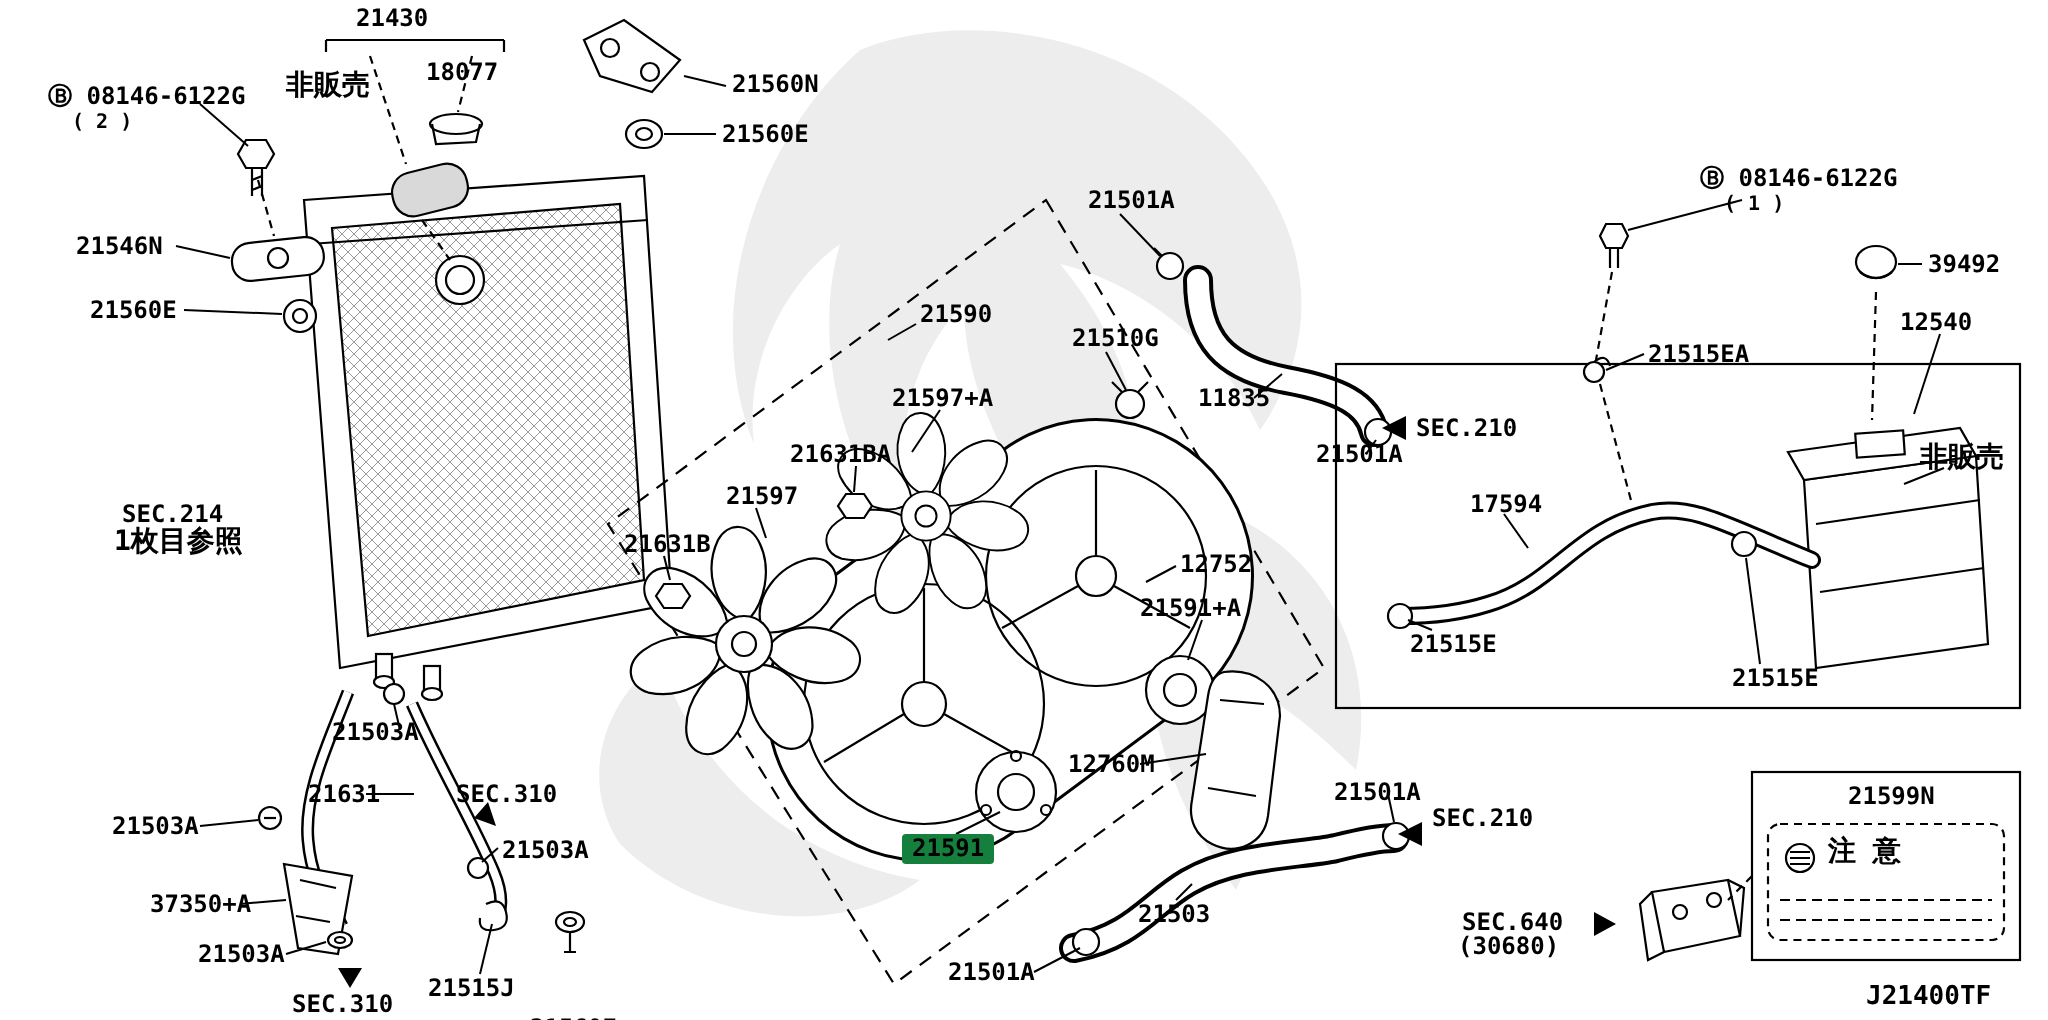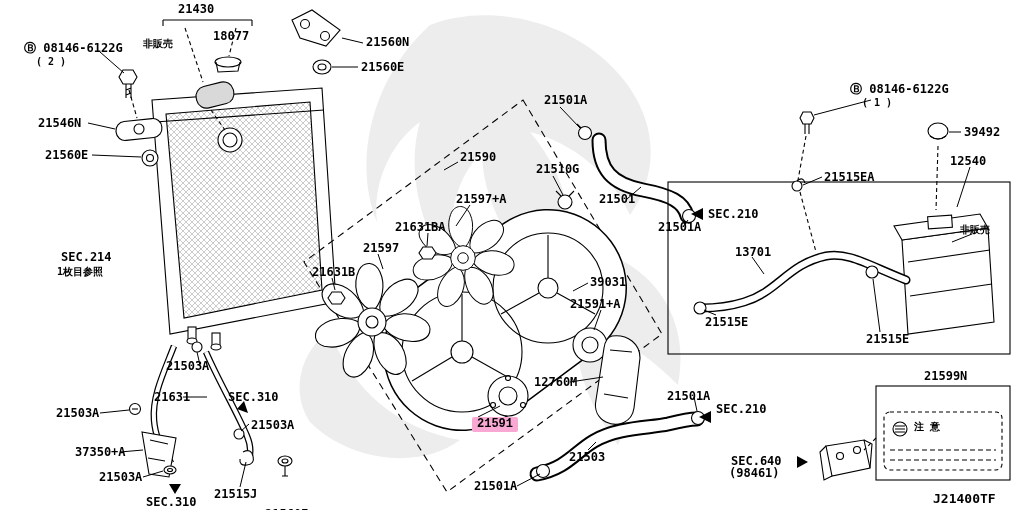--- a/index.html
+++ b/index.html
@@ -3,21 +3,21 @@
 <meta charset="utf-8">
 <style>
   html,body{margin:0;padding:0}
   body{width:1024px;height:510px;position:relative;background:#fff;
        font-family:"DejaVu Sans Mono","Liberation Mono",monospace;overflow:hidden}
   #stage{position:absolute;inset:0}
   svg.art{position:absolute;left:0;top:0}
   .lbl{position:absolute;font-size:12px;font-weight:bold;line-height:13px;
        white-space:nowrap;color:#000}
   .lbl.small{font-size:10px}
-  .lbl.jp{font-size:10px}
+  .lbl.jp{font-size:14px}
   .lbl.hl{padding:1px 5px;border-radius:2px;background:#6f9fd8}
   .lbl.code{font-size:13px}
 </style>
 </head>
 <body>
 
 <div id="stage">
 
 <svg class="art" width="1024" height="510" viewBox="0 0 1024 510" xmlns="http://www.w3.org/2000/svg">
   <defs>
@@ -325,45 +325,45 @@
 <div class="lbl" style="left:154px;top:391px">21631</div>
 <div class="lbl" style="left:228px;top:391px">SEC.310</div>
 <div class="lbl" style="left:56px;top:407px">21503A</div>
 <div class="lbl" style="left:251px;top:419px">21503A</div>
 <div class="lbl" style="left:75px;top:446px">37350+A</div>
 <div class="lbl" style="left:99px;top:471px">21503A</div>
 <div class="lbl" style="left:146px;top:496px">SEC.310</div>
 <div class="lbl" style="left:214px;top:488px">21515J</div>
 <div class="lbl" style="left:265px;top:508px">21560F</div>
 <div class="lbl" style="left:460px;top:151px">21590</div>
-<div class="lbl" style="left:456px;top:193px">21597+A</div>
+<div class="lbl" style="left:446px;top:193px">21597+A</div>
 <div class="lbl" style="left:395px;top:221px">21631BA</div>
 <div class="lbl" style="left:363px;top:242px">21597</div>
 <div class="lbl" style="left:312px;top:266px">21631B</div>
 <div class="lbl" style="left:536px;top:163px">21510G</div>
 <div class="lbl" style="left:544px;top:94px">21501A</div>
-<div class="lbl" style="left:599px;top:193px">21501</div>
+<div class="lbl" style="left:599px;top:193px">11835</div>
 <div class="lbl" style="left:708px;top:208px">SEC.210</div>
 <div class="lbl" style="left:658px;top:221px">21501A</div>
-<div class="lbl" style="left:590px;top:276px">39031</div>
+<div class="lbl" style="left:590px;top:276px">12752</div>
 <div class="lbl" style="left:570px;top:298px">21591+A</div>
 <div class="lbl" style="left:534px;top:376px">12760M</div>
-<div class="lbl hl" style="left: 472px; top: 417px; background: #f9a8d4; font-family: Liberation Mono, monospace;">21591</div>
+<div class="lbl hl" style="left: 451px; top: 417px; background: #15803d;">21591</div>
 <div class="lbl" style="left:569px;top:451px">21503</div>
 <div class="lbl" style="left:474px;top:480px">21501A</div>
 <div class="lbl" style="left:667px;top:390px">21501A</div>
 <div class="lbl" style="left:716px;top:403px">SEC.210</div>
 <div class="lbl" style="left:850px;top:83px">Ⓑ 08146-6122G</div>
 <div class="lbl small" style="left:862px;top:96px">( 1 )</div>
 <div class="lbl" style="left:824px;top:171px">21515EA</div>
 <div class="lbl" style="left:964px;top:126px">39492</div>
 <div class="lbl" style="left:950px;top:155px">12540</div>
 <div class="lbl jp" style="left:960px;top:223px">非販売</div>
-<div class="lbl" style="left:735px;top:246px">13701</div>
+<div class="lbl" style="left:735px;top:246px">17594</div>
 <div class="lbl" style="left:705px;top:316px">21515E</div>
 <div class="lbl" style="left:866px;top:333px">21515E</div>
-<div class="lbl" style="left:924px;top:370px">21599N</div>
+<div class="lbl" style="left:924px;top:392px">21599N</div>
 <div class="lbl jp" style="left:914px;top:420px">注 意</div>
 <div class="lbl" style="left:731px;top:455px">SEC.640</div>
-<div class="lbl" style="left:729px;top:467px">(98461)</div>
+<div class="lbl" style="left:729px;top:467px">(30680)</div>
 <div class="lbl code" style="left:933px;top:492px">J21400TF</div>
 
 </div>
 
 </body></html>

